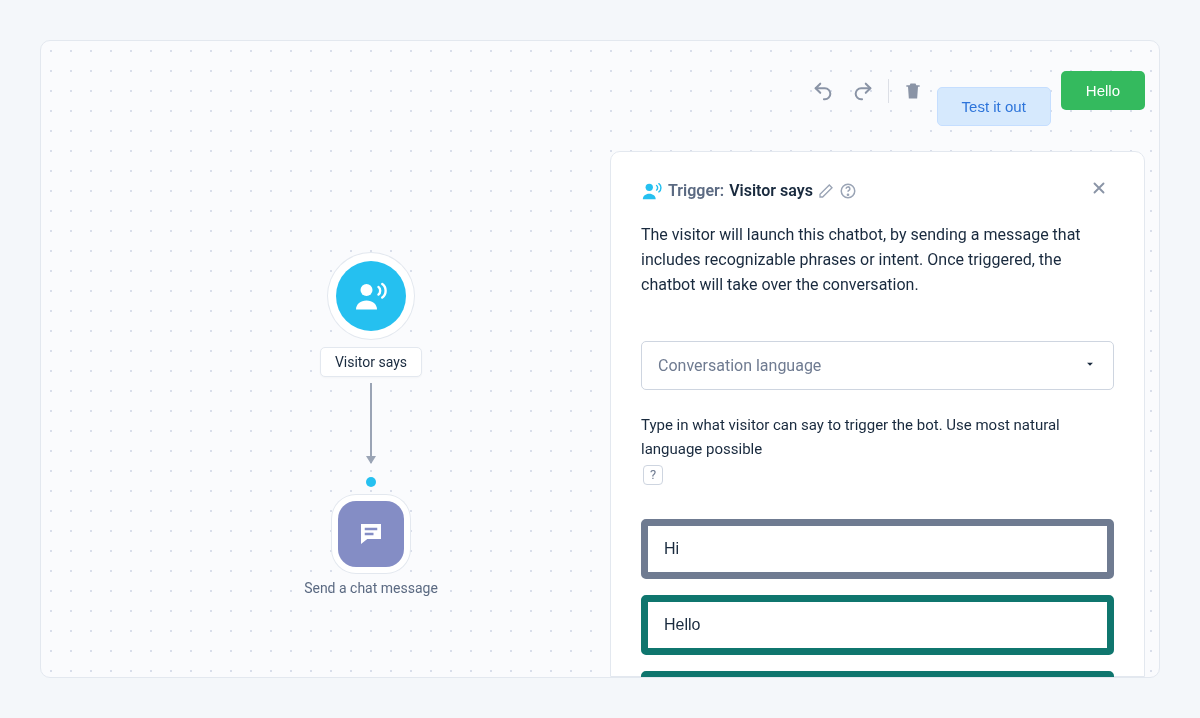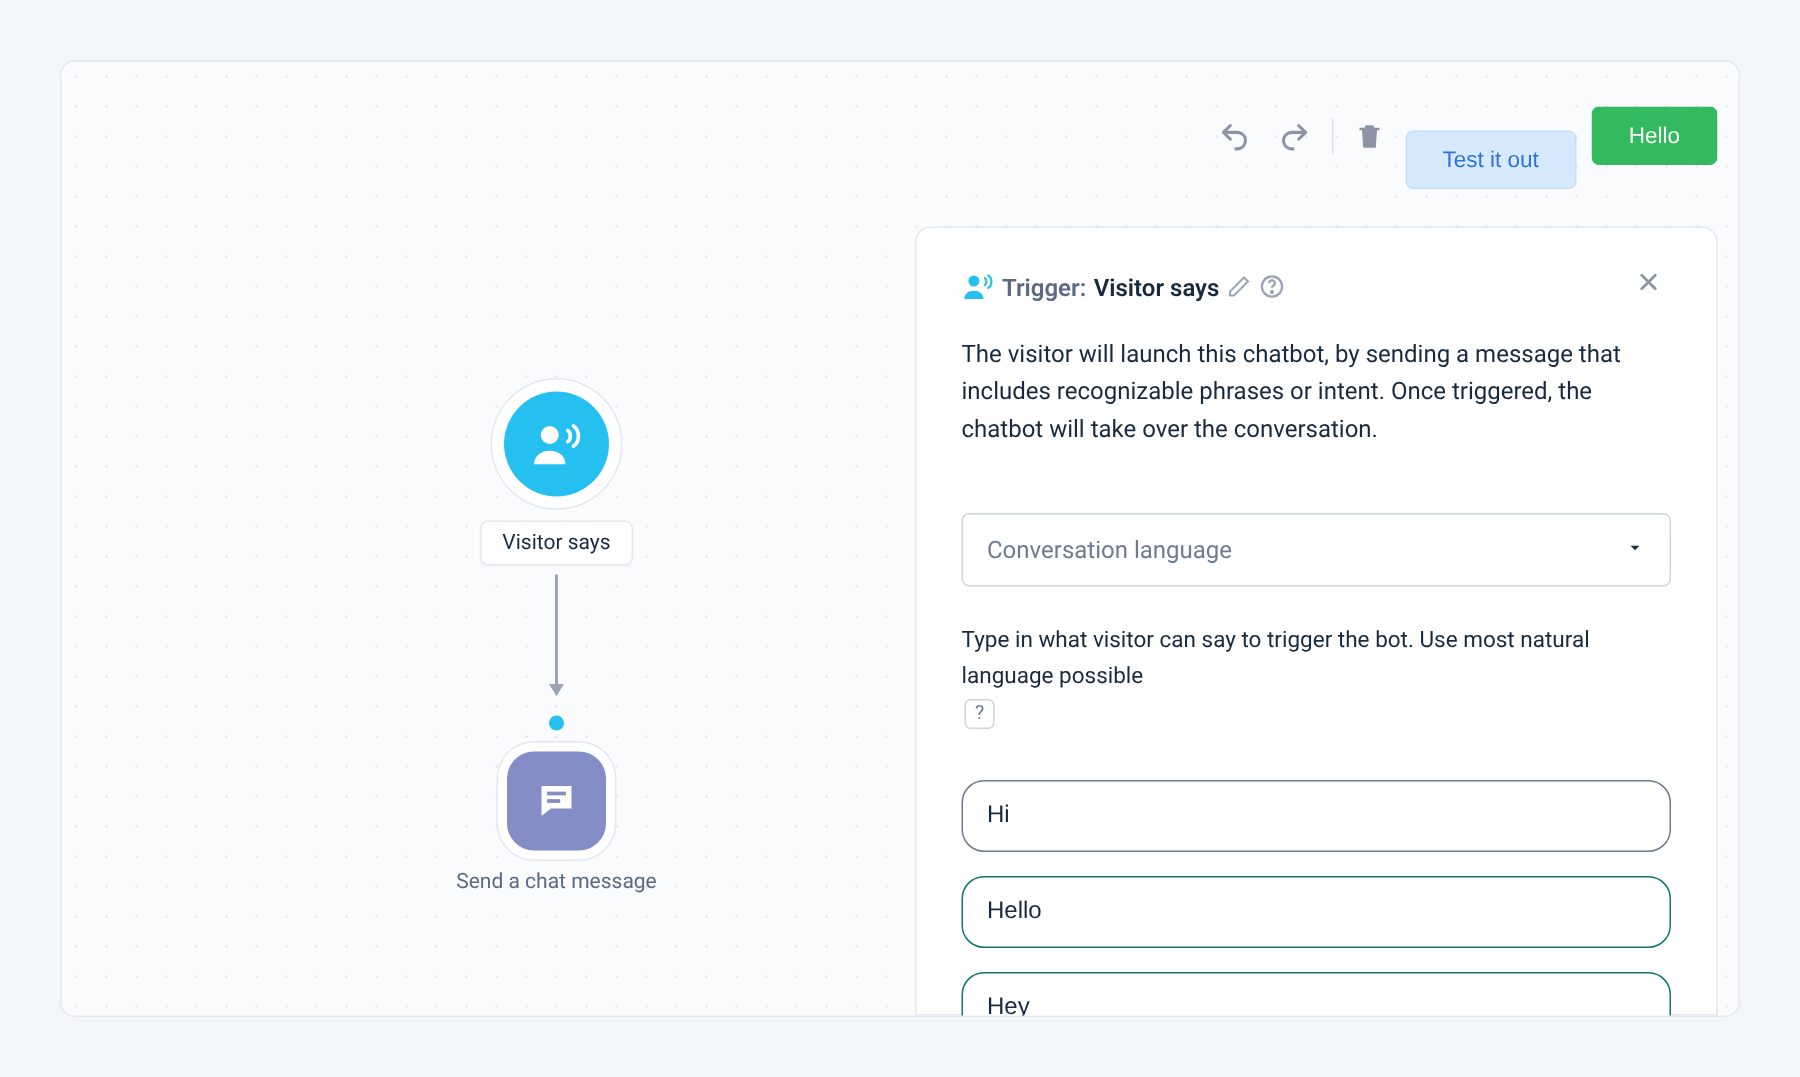--- a/index.html
+++ b/index.html
@@ -228,22 +228,22 @@
     border: 1px solid #ced5e0;
     border-radius: 4px;
     font-size: 13px;
     color: #6f7b91;
     cursor: pointer;
     margin-left: 2px;
   }
   .phrase-input {
     width: 100%;
     padding: 14px 16px;
-    border: 1px solid #0f766e;
-    border-radius: 15px;
+    border: 7px solid #0f766e;
+    border-radius: 5px;
     font-size: 16px;
     color: #192a3e;
     margin-bottom: 16px;
     outline: none;
   }
   .phrase-input.active {
     border-color: #6f7b91;
   }
 </style>
 </head>

